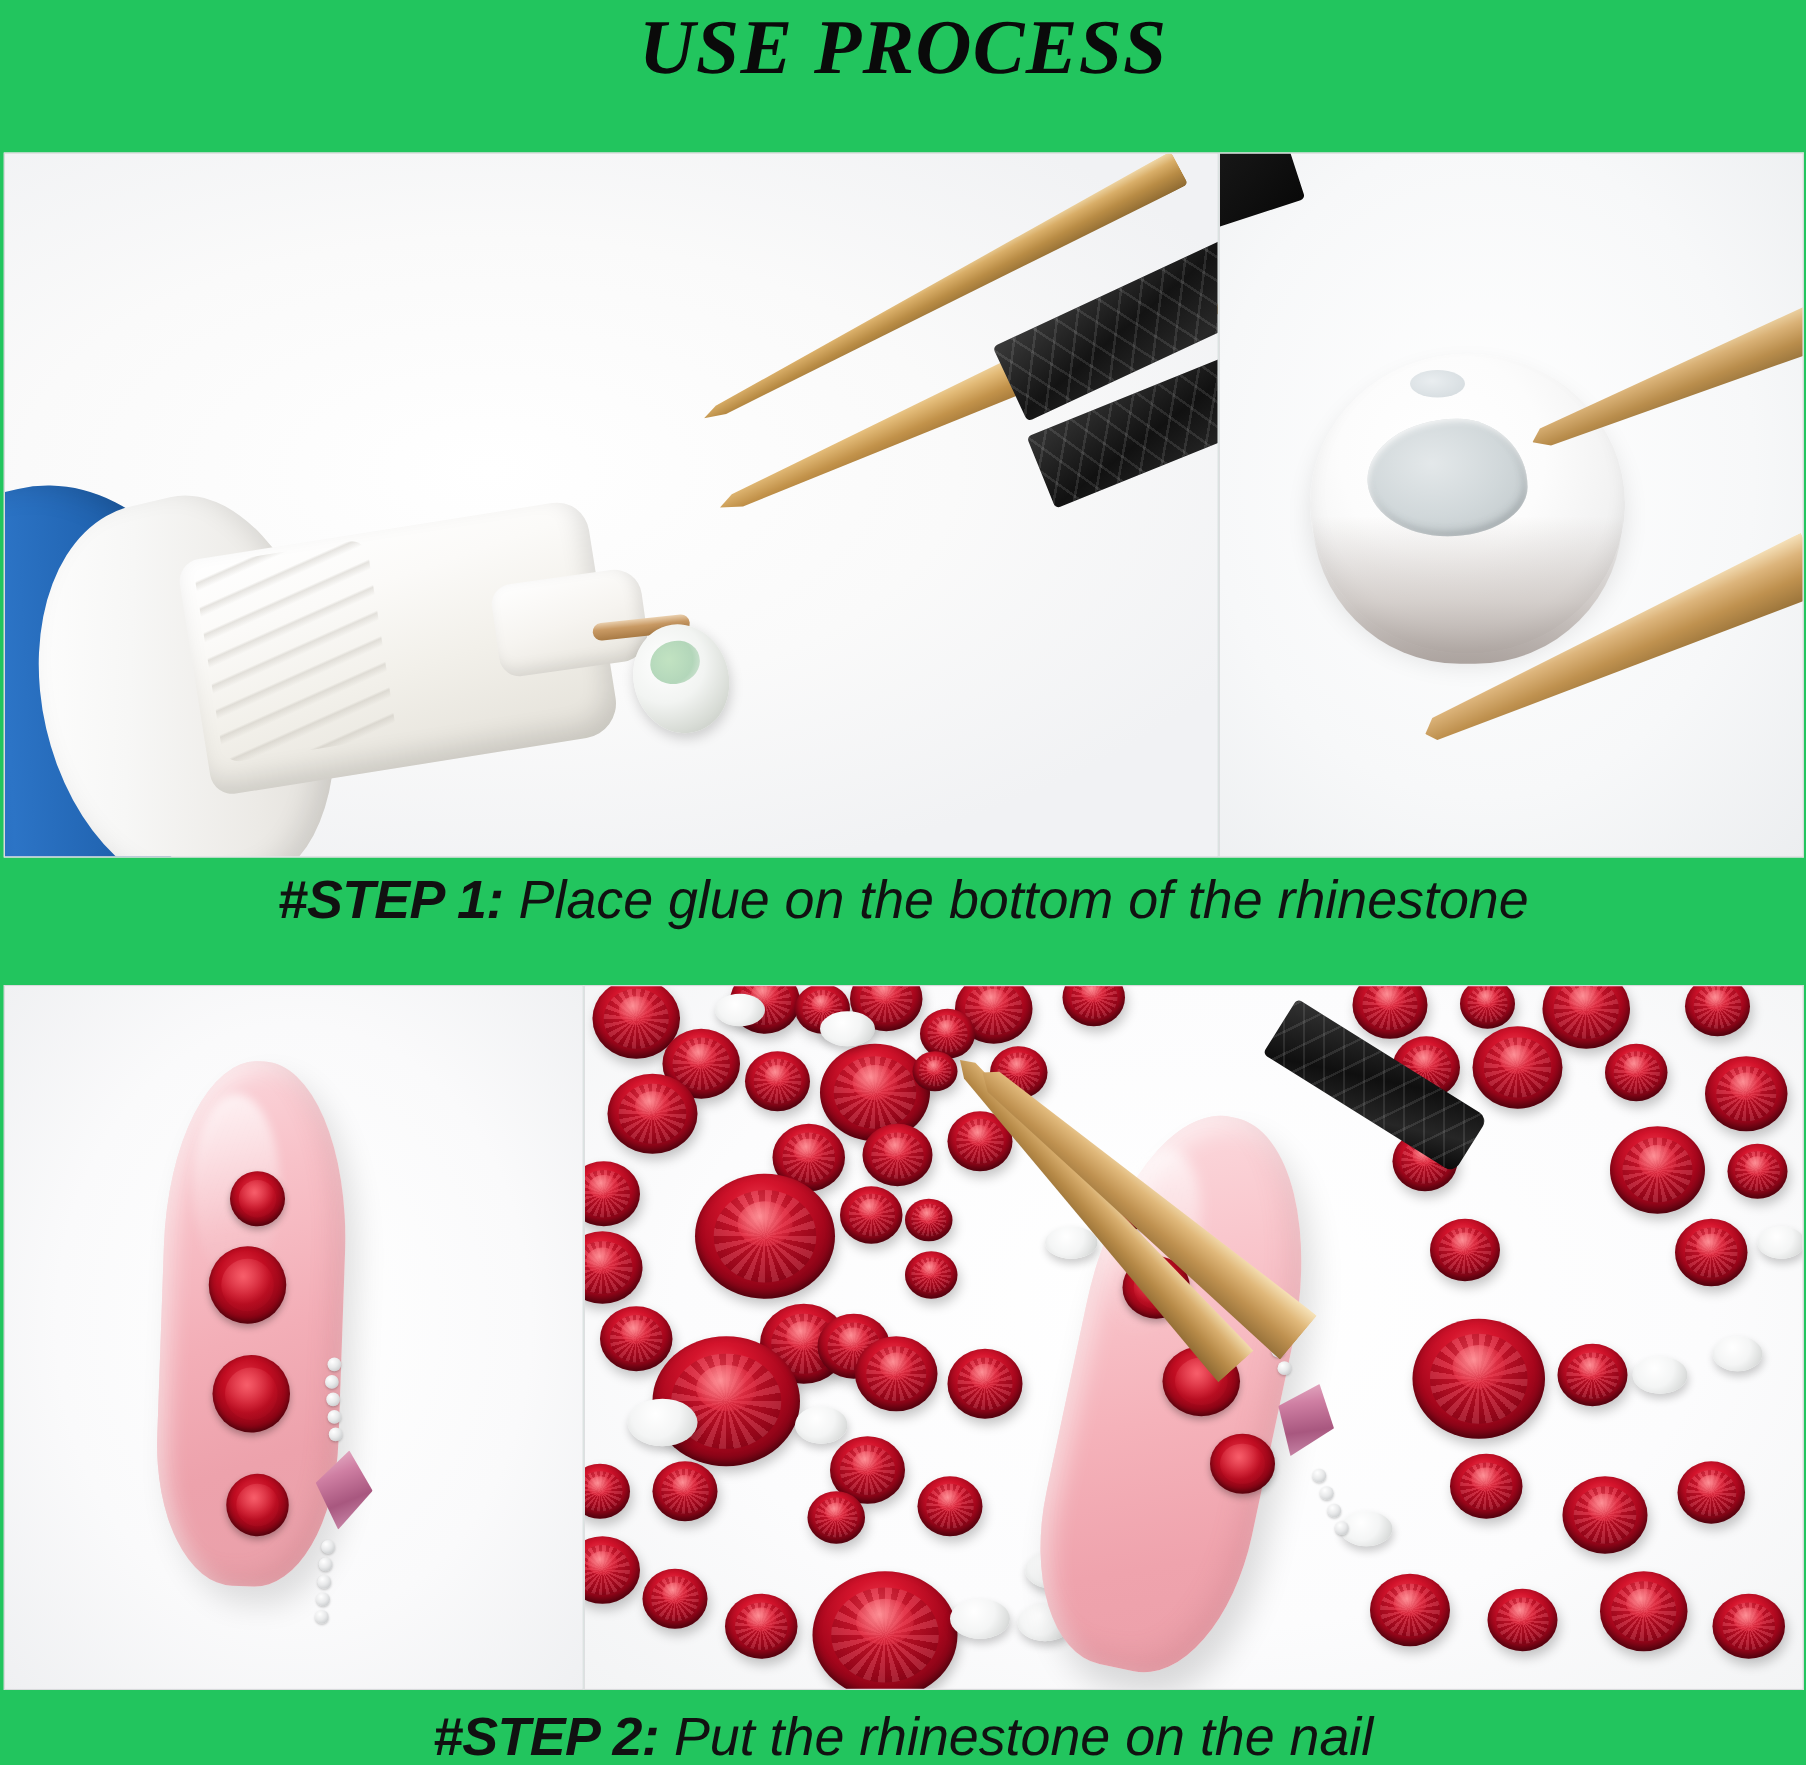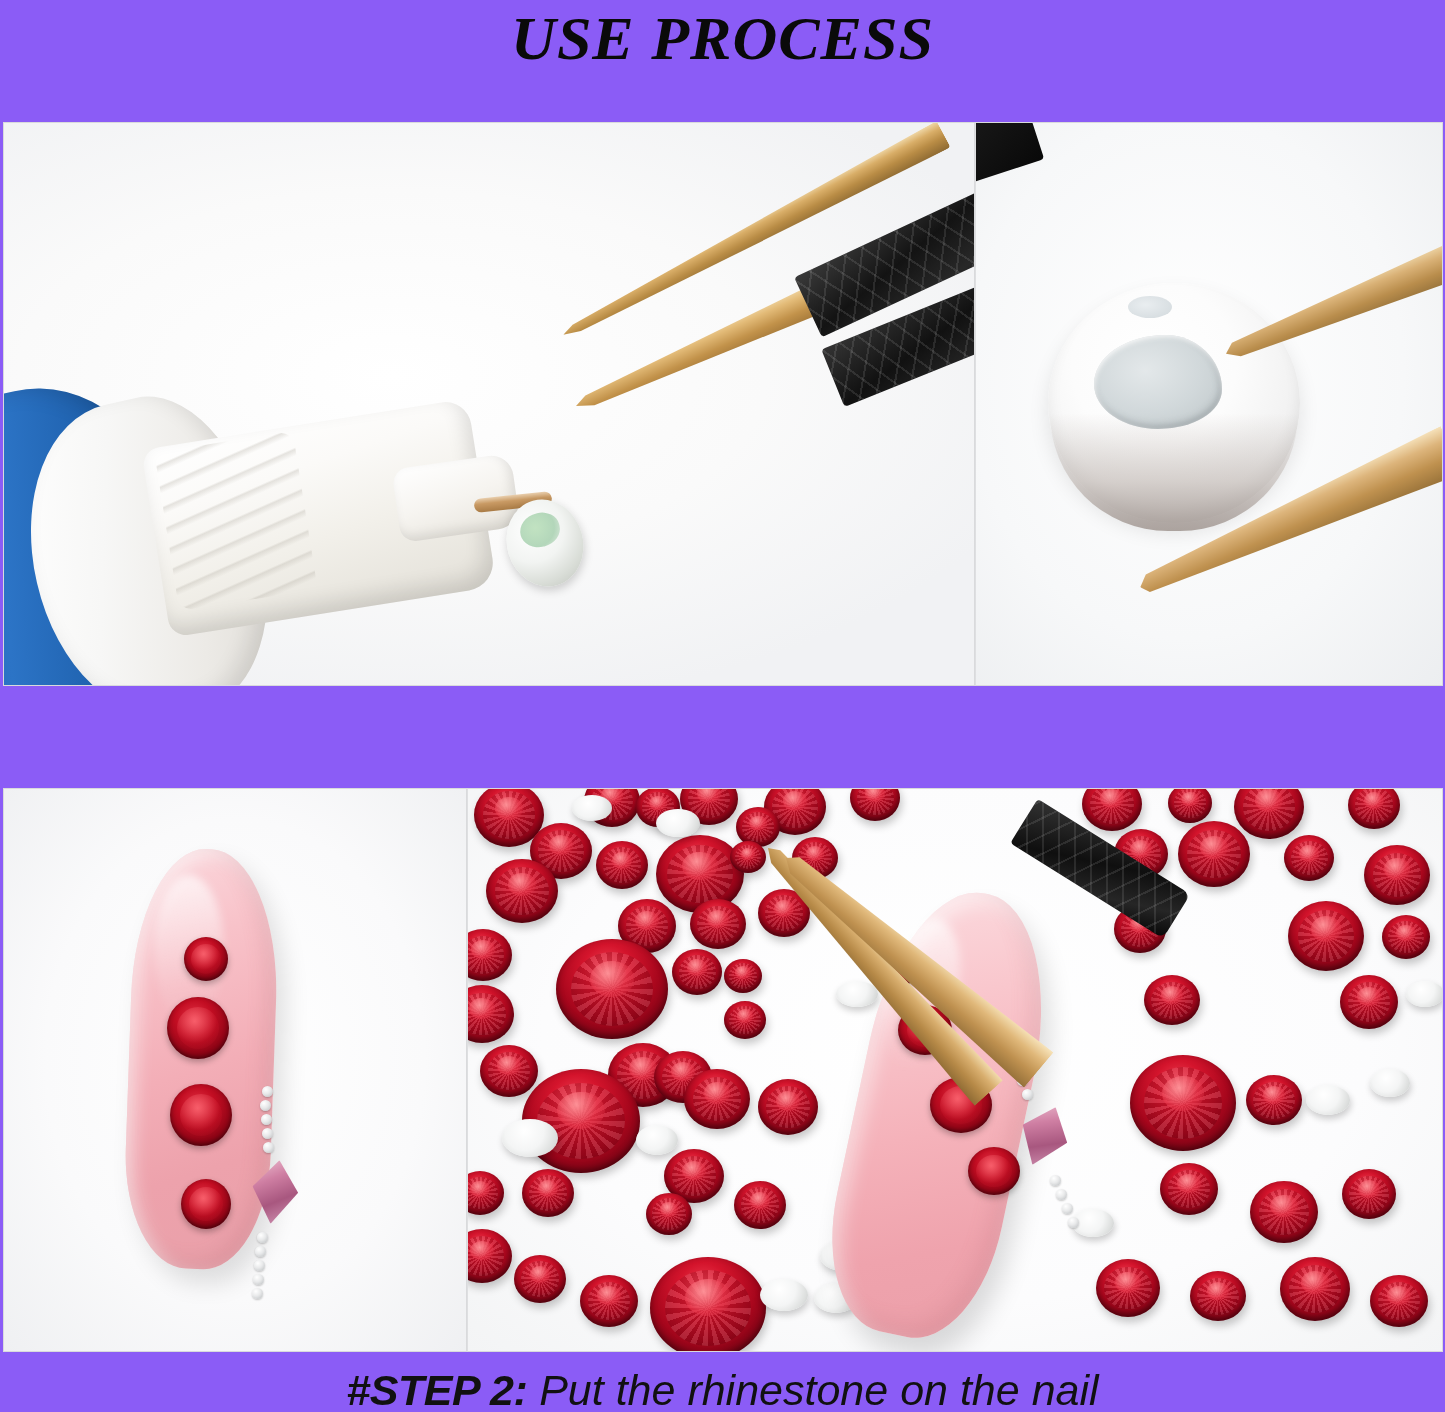--- a/index.html
+++ b/index.html
@@ -9,21 +9,21 @@
     height: 1412px;
     background: #ffffff;
     font-family: "Liberation Sans", sans-serif;
     overflow: hidden;
   }
 
   .page {
     position: relative;
     width: 1445px;
     height: 1412px;
-    background: #8b5cf6;
+    background: #22c55e;
   }
 
   
   .title {
     position: absolute;
     top: 2px;
     left: 0;
     width: 1445px;
     text-align: center;
     font-family: "Liberation Serif", "DejaVu Serif", serif;
@@ -506,20 +506,23 @@
       <div class="cu-corner-black"></div>
       <div class="stone-back"></div>
       <div class="stone-back-rim"></div>
       <div class="glue-blob"></div>
       <div class="glue-blob-small"></div>
       <div class="cu-tw-upper"></div>
       <div class="cu-tw-lower"></div>
     </div>
   </div>
 
+  <div class="caption" id="caption-1">
+    <span class="step-label">#STEP 1:</span><span class="step-text"> Place glue on the bottom of the rhinestone</span>
+  </div>
 
   <div class="row" id="row-2">
 
     <div class="panel" id="panel-nail">
       <div class="nail-bg"></div>
       <div class="nail"></div>
       <div class="nail-gloss"></div>
       <div class="gem" id="gem-a"></div>
       <div class="gem" id="gem-b"></div>
       <div class="gem" id="gem-c"></div>

